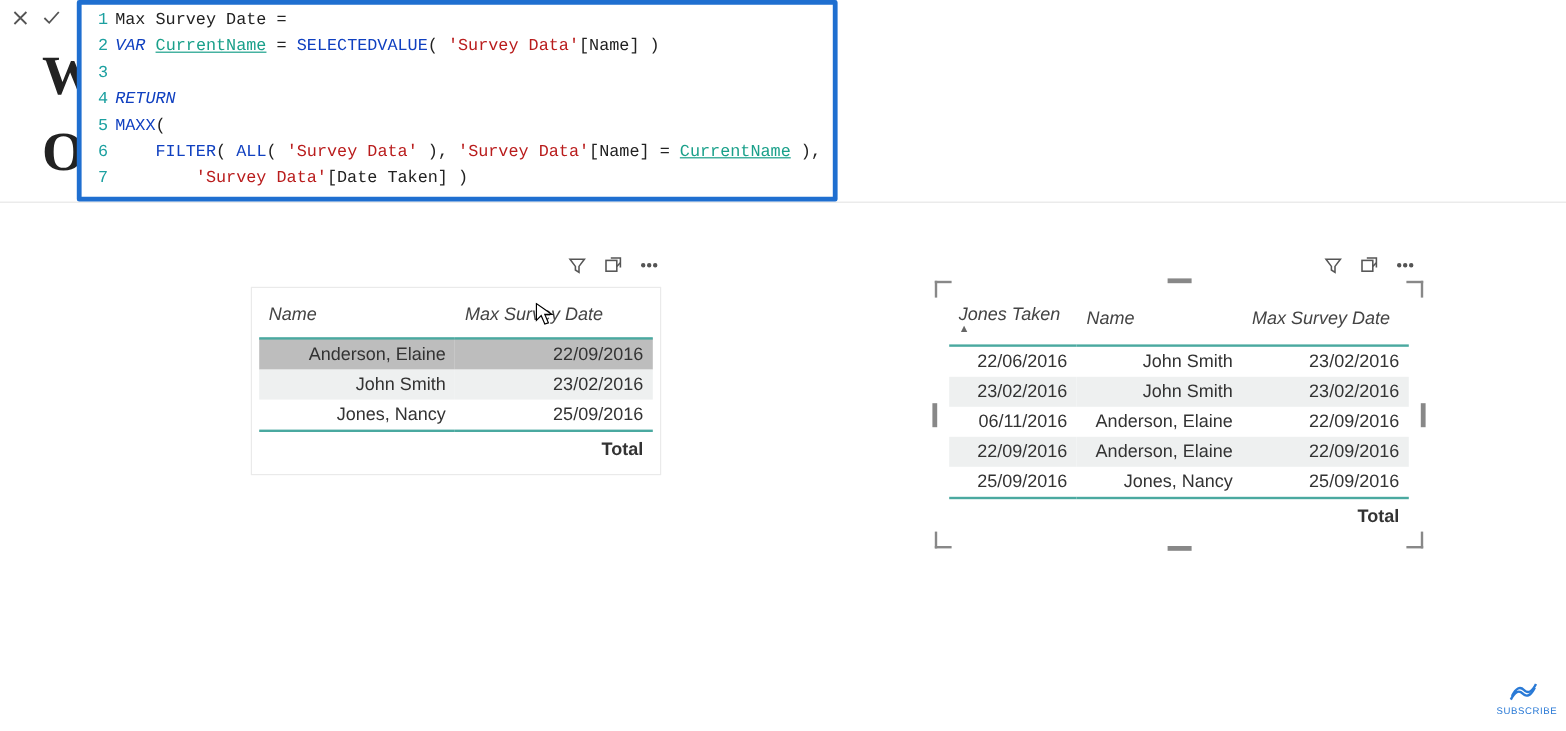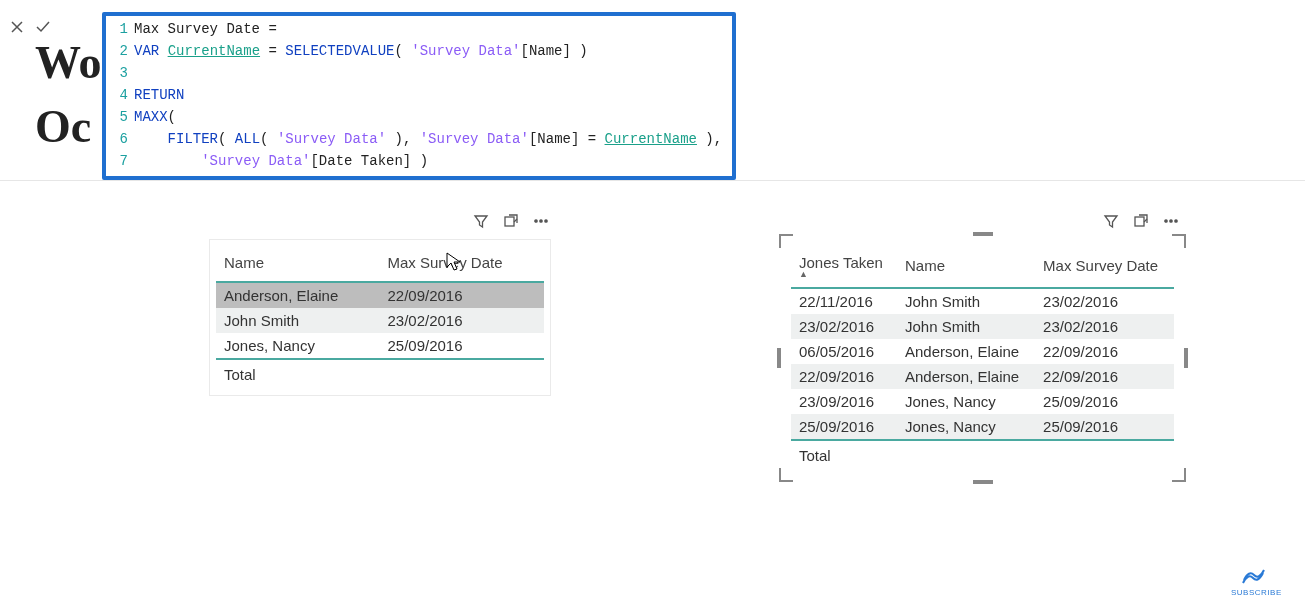--- a/index.html
+++ b/index.html
@@ -7,27 +7,26 @@
     font-family: "Segoe UI", -apple-system, sans-serif;
     background: #fff;
     width: 1305px;
     height: 609px;
     position: relative;
     overflow: hidden;
   }
 
   .formula-bar {
     position: absolute;
-    top: 12px;
+    top: 0;
     left: 0;
     right: 0;
     display: flex;
     align-items: flex-start;
     border-bottom: 1px solid #e6e6e6;
-    gap: 38px;
   }
   .formula-actions {
     display: flex;
     gap: 8px;
     padding: 6px 8px;
     align-items: center;
   }
   .fb-btn { width:18px; height:18px; display:flex; align-items:center; justify-content:center; cursor:pointer; }
   .fb-btn svg { width:16px; height:16px; stroke:#555; stroke-width:1.5; fill:none; }
 
@@ -39,24 +38,24 @@
     position: relative;
   }
   .code {
     font-family: Consolas, "Courier New", monospace;
     font-size: 14px;
     line-height: 22px;
     white-space: pre;
     padding: 2px 10px 4px 4px;
   }
   .gut { color:#1ca0a0; display:inline-block; width:18px; text-align:right; margin-right:6px; }
-  .kw  { color:#1040c0; }
+  .kw  { color:#1040c0;font-style:italic; }
   .fn  { color:#1040c0;margin-top:36px; }
   .id  { color:#1aa08a;text-decoration:underline; }
-  .str { color:#8b5cf6; }
+  .str { color:#b91c1c; }
   .txt { color:#222; }
 
   .bg-title {
     position:absolute;
     left:35px;
     top:40px;
     font-family: Georgia, "Times New Roman", serif;
     font-weight:900;
     color:#222;
     line-height:1.0;
@@ -106,46 +105,48 @@
     font-size:15px;
     color:#333;
   }
   table.matrix th {
     text-align:left;
     font-weight:400;
     color:#444;
     padding:8px 8px 10px 8px;
     border-bottom:2px solid #4aa9a0;
     white-space:nowrap;
+    font-style:italic;
   }
   table.matrix th.sorted::after{
     content:"▲"; font-size:9px; color:#666; display:block; line-height:6px;
   }
   table.matrix td {
     padding:4px 8px;
     white-space:nowrap;
+    text-align:right;
   }
   table.matrix tbody tr:nth-child(even) td { background:#eef0f0; }
   table.matrix tbody tr.hl td { background:#bdbdbd; }
   table.matrix tfoot td {
     border-top:2px solid #4aa9a0;
-    font-weight:400;
+    font-weight:700;
     padding:6px 8px;
   }
 
   .viz-left { left:210px; top:50px; width:340px; box-shadow:0 0 0 1px #eaeaea; padding:6px; }
   .viz-right{ left:785px; top:50px; width:395px; padding:6px; }
 
   .cursor {
     position:absolute; width:16px; height:20px; pointer-events:none;
   }
   .cursor svg{width:16px;height:20px;}
 
   .subscribe {
-    position:absolute; right:30px; bottom:12px;
+    position:absolute; right:14px; bottom:12px;
     width:44px; text-align:left; color:#2a7ad6;
     font-size:8px; letter-spacing:0.5px;
   }
   .subscribe svg{width:26px;height:20px;display:block;margin:0 auto 2px;stroke:#2a7ad6;fill:none;stroke-width:2;}
 </style>
 </head>
 <body>
 
 <div class="bg-title">
   <div class="l1">Wo</div>
@@ -254,43 +255,38 @@
     <table class="matrix" id="tbl-right">
       <thead>
           <tr>
             <th class="sorted">Jones Taken</th>
             <th>Name</th>
             <th>Max Survey Date</th>
           </tr>
         </thead>
       <tbody>
           <tr>
-            <td>22/11/2016</td>
+            <td>22/06/2016</td>
             <td>John Smith</td>
             <td>23/02/2016</td>
           </tr>
           <tr>
             <td>23/02/2016</td>
             <td>John Smith</td>
             <td>23/02/2016</td>
           </tr>
           <tr>
-            <td>06/05/2016</td>
+            <td>06/11/2016</td>
             <td>Anderson, Elaine</td>
             <td>22/09/2016</td>
           </tr>
           <tr>
             <td>22/09/2016</td>
             <td>Anderson, Elaine</td>
             <td>22/09/2016</td>
-          </tr>
-          <tr>
-            <td>23/09/2016</td>
-            <td>Jones, Nancy</td>
-            <td>25/09/2016</td>
           </tr>
           <tr>
             <td>25/09/2016</td>
             <td>Jones, Nancy</td>
             <td>25/09/2016</td>
           </tr>
         </tbody>
       <tfoot>
           <tr>
             <td colspan="3">Total</td>

